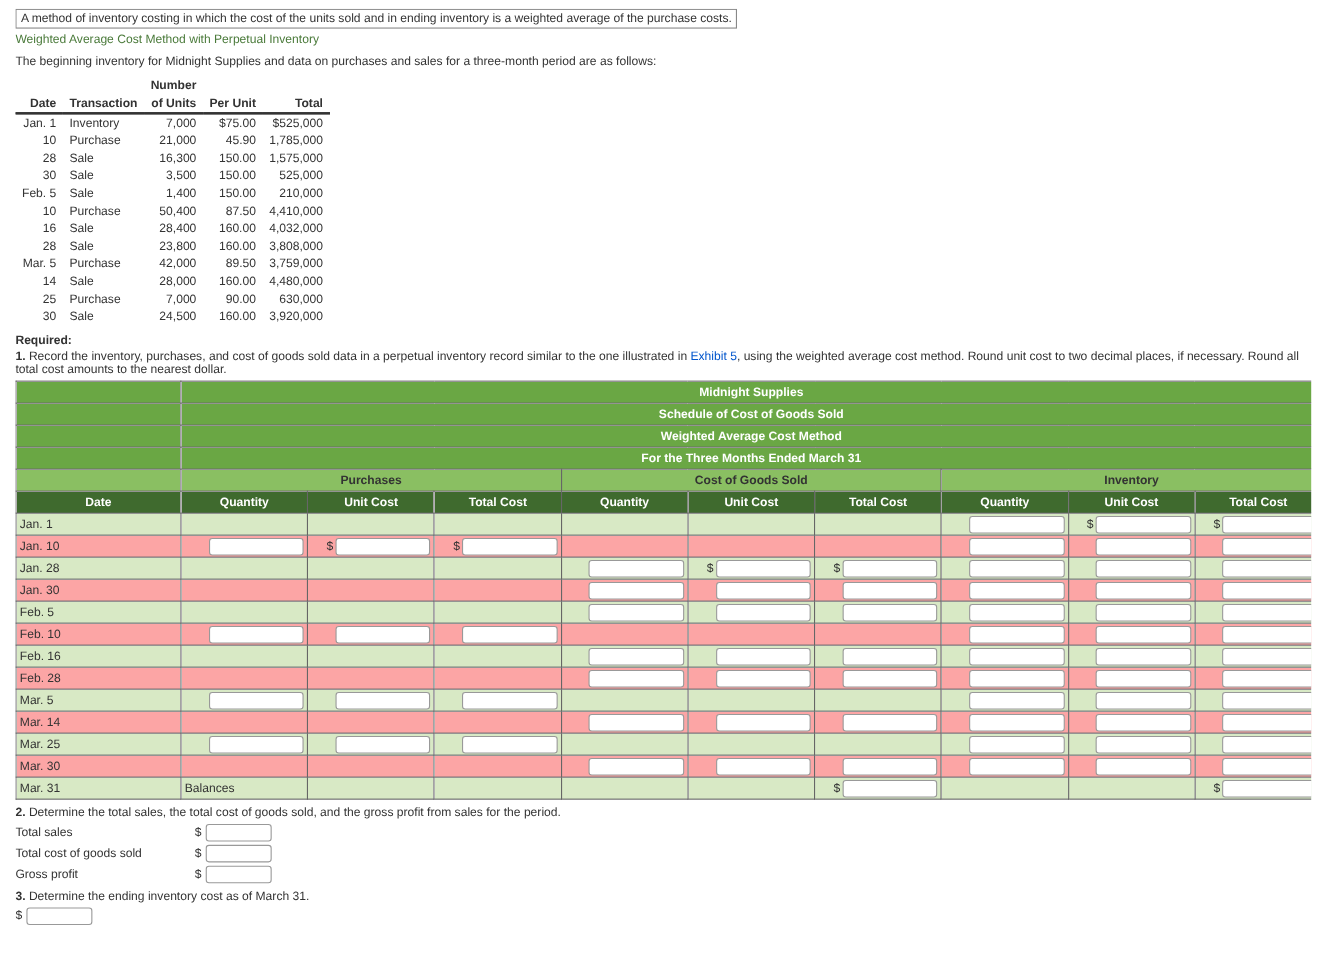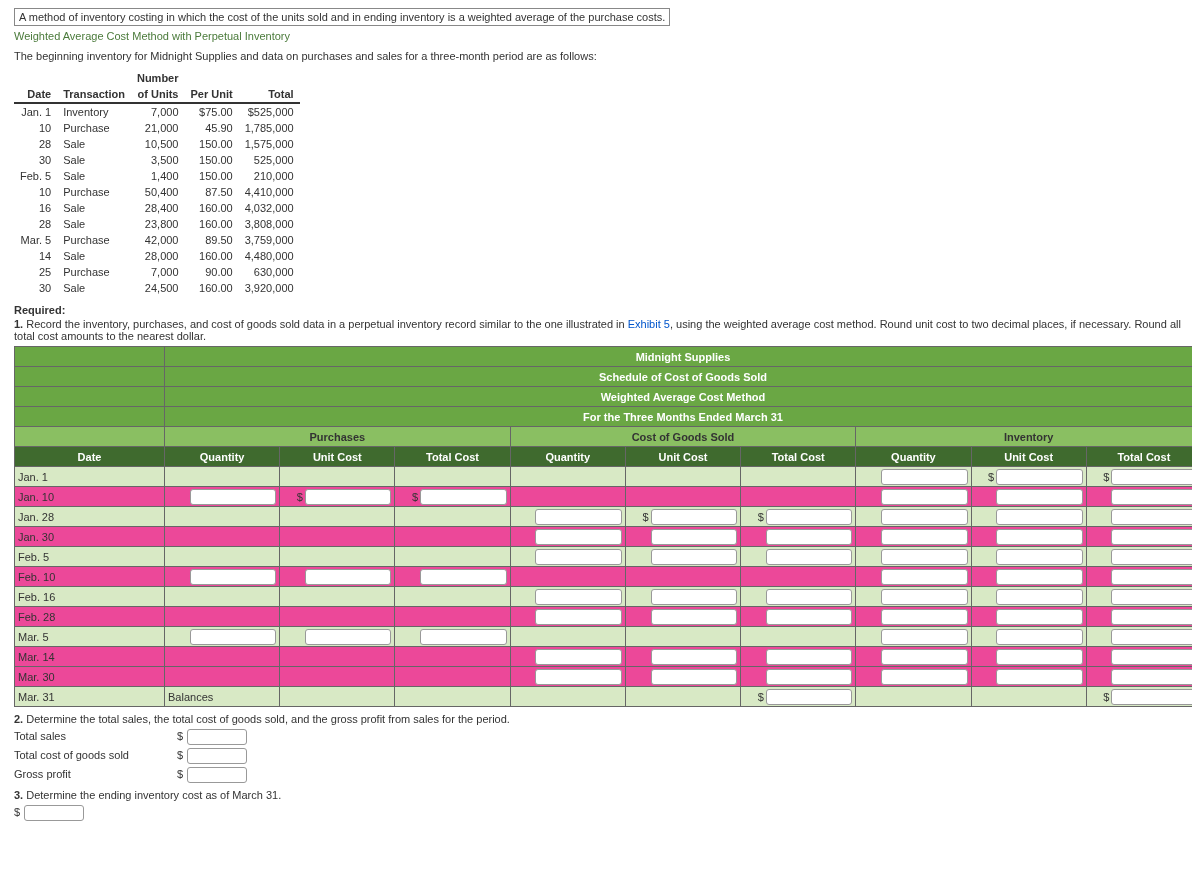--- a/index.html
+++ b/index.html
@@ -48,21 +48,21 @@
     font-size: 11px;
     padding: 1px 3px;
     height: 20px;
     vertical-align: middle;
     overflow: hidden;
   }
   .hdr-green-dark { background:#6aa744; color:#fff; font-weight: bold; text-align:center; }
   .hdr-green-mid { background:#8abf62; text-align:center; font-weight: bold; margin-left: 23px; }
   .hdr-dark-col { background:#3f6a2e; color:#fff; font-weight: bold; text-align:center; }
   .body-alt { background:#d8e9c5; }
-  .body-norm { background:#ec4899; }
+  .body-norm { background:#fca5a5; }
   .date-col { width:150px; padding-left:4px; }
 
   
   .inp-wrap { display:flex; align-items:center; justify-content:flex-end; height:100%; }
   .dollar { font-size:11px; color:#333; padding-right:2px; }
   input.cell-inp {
     width: 80%;
     height: 16px;
     border: 1px solid #999;
     border-radius: 3px;
@@ -119,21 +119,21 @@
       <tr>
         <td class="num">10</td>
         <td>Purchase</td>
         <td class="num">21,000</td>
         <td class="num">45.90</td>
         <td class="num">1,785,000</td>
       </tr>
       <tr>
         <td class="num">28</td>
         <td>Sale</td>
-        <td class="num">10,500</td>
+        <td class="num">16,300</td>
         <td class="num">150.00</td>
         <td class="num">1,575,000</td>
       </tr>
       <tr>
         <td class="num">30</td>
         <td>Sale</td>
         <td class="num">3,500</td>
         <td class="num">150.00</td>
         <td class="num">525,000</td>
       </tr>
@@ -601,20 +601,56 @@
             <input class="cell-inp" style="">
           </div>
         </td>
         <td class="body-norm">
           <div class="inp-wrap">
             <input class="cell-inp" style="">
           </div>
         </td>
       </tr>
       <tr>
+        <td class="body-alt date-col">Mar. 25</td>
+        <td class="body-alt">
+          <div class="inp-wrap">
+            <input class="cell-inp" style="">
+          </div>
+        </td>
+        <td class="body-alt">
+          <div class="inp-wrap">
+            <input class="cell-inp" style="">
+          </div>
+        </td>
+        <td class="body-alt">
+          <div class="inp-wrap">
+            <input class="cell-inp" style="">
+          </div>
+        </td>
+        <td class="body-alt"></td>
+        <td class="body-alt"></td>
+        <td class="body-alt"></td>
+        <td class="body-alt">
+          <div class="inp-wrap">
+            <input class="cell-inp" style="">
+          </div>
+        </td>
+        <td class="body-alt">
+          <div class="inp-wrap">
+            <input class="cell-inp" style="">
+          </div>
+        </td>
+        <td class="body-alt">
+          <div class="inp-wrap">
+            <input class="cell-inp" style="">
+          </div>
+        </td>
+      </tr>
+      <tr>
         <td class="body-norm date-col">Mar. 30</td>
         <td class="body-norm"></td>
         <td class="body-norm"></td>
         <td class="body-norm"></td>
         <td class="body-norm">
           <div class="inp-wrap">
             <input class="cell-inp" style="">
           </div>
         </td>
         <td class="body-norm">

